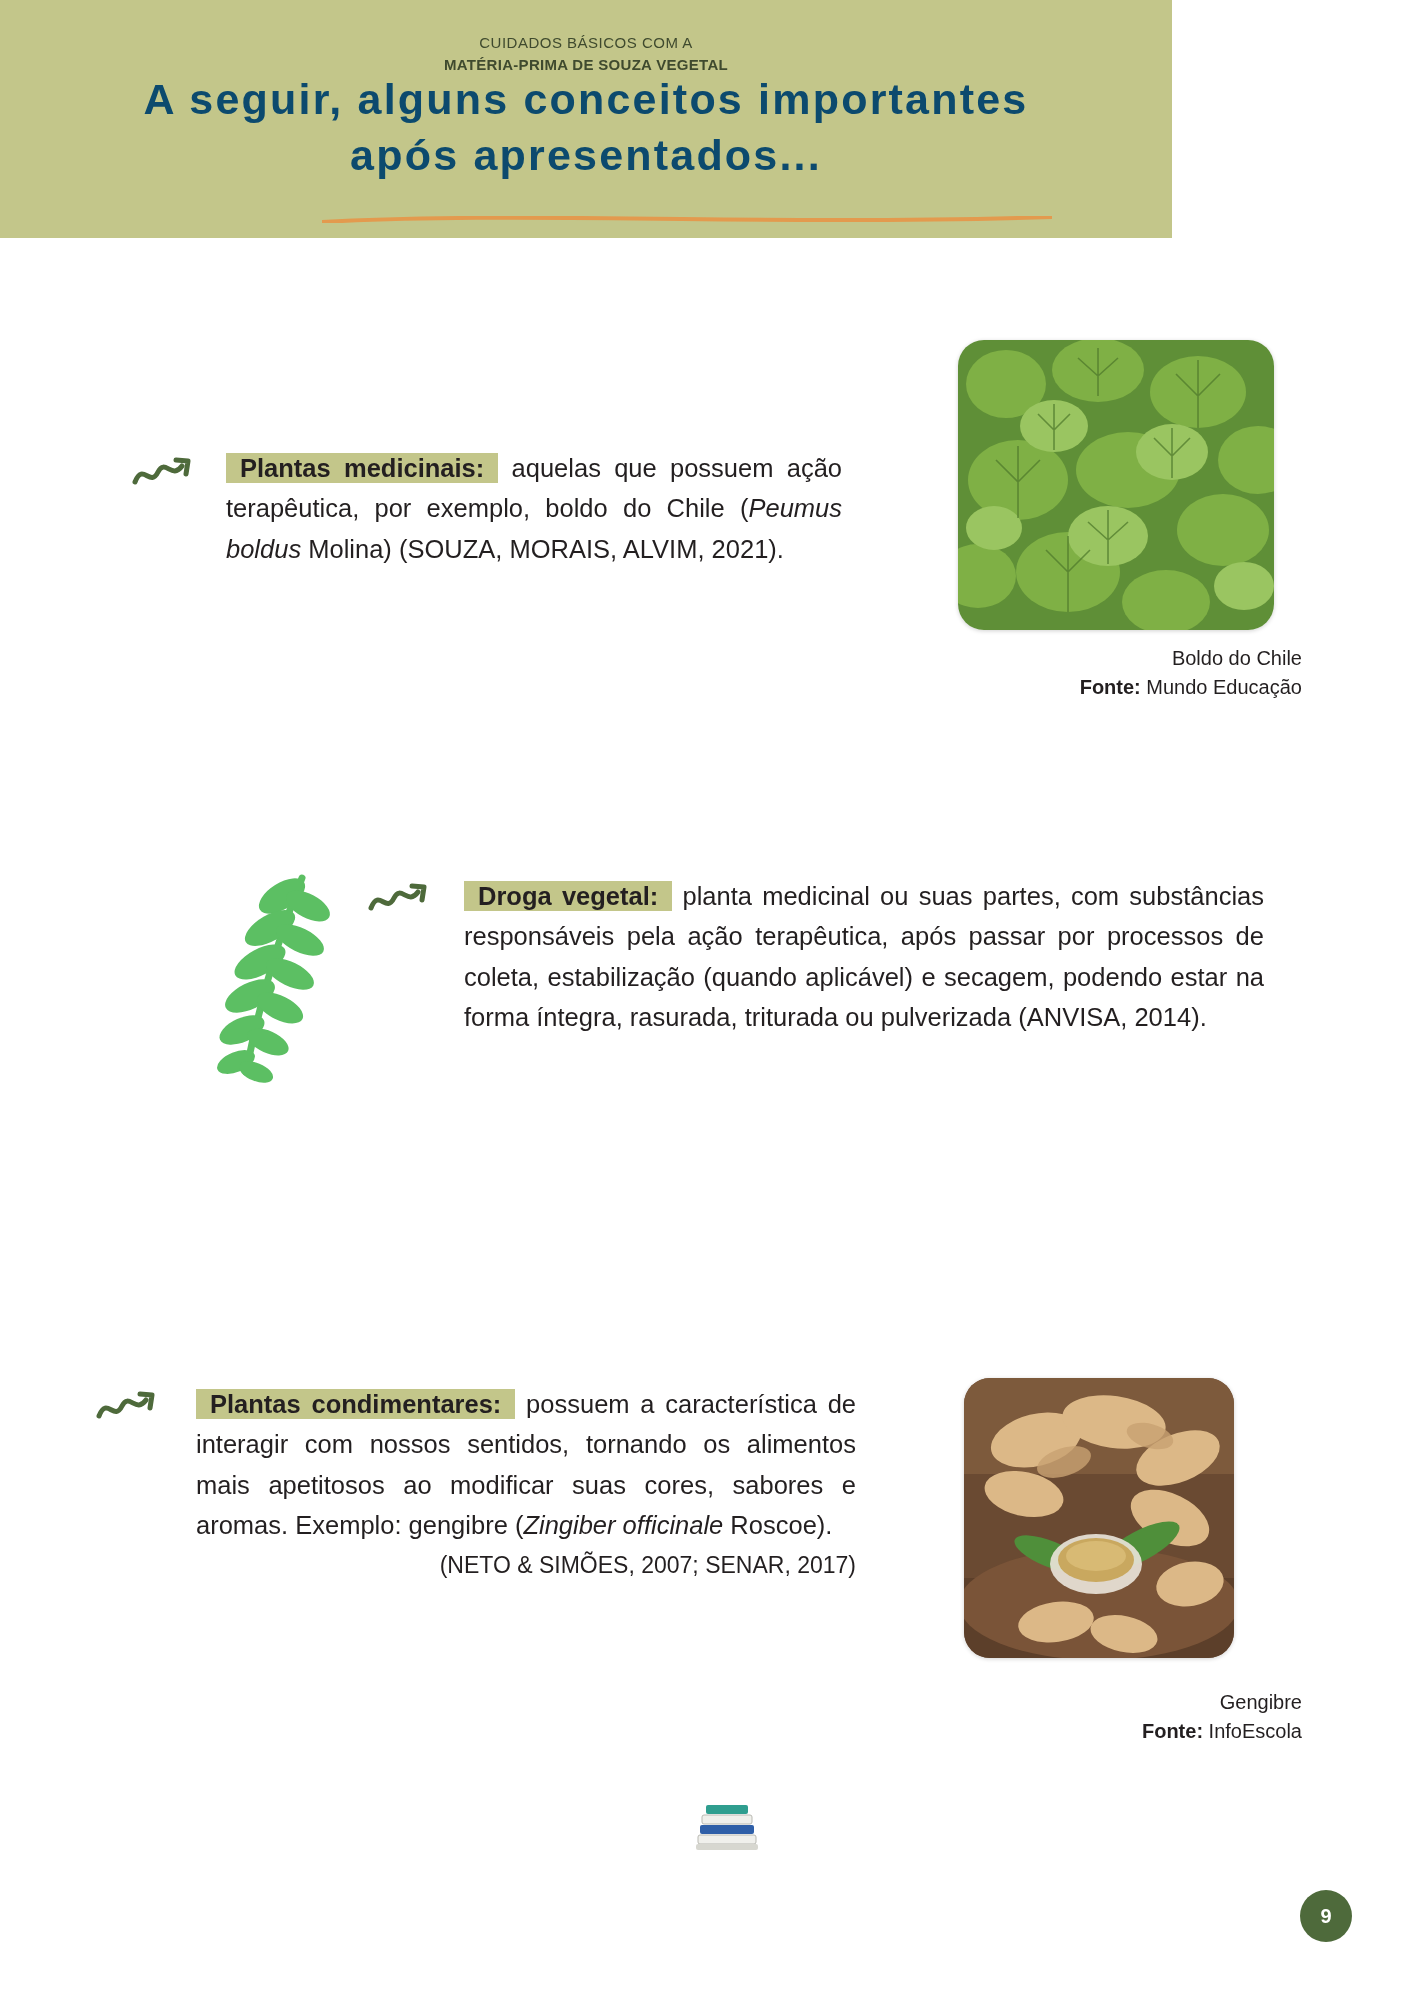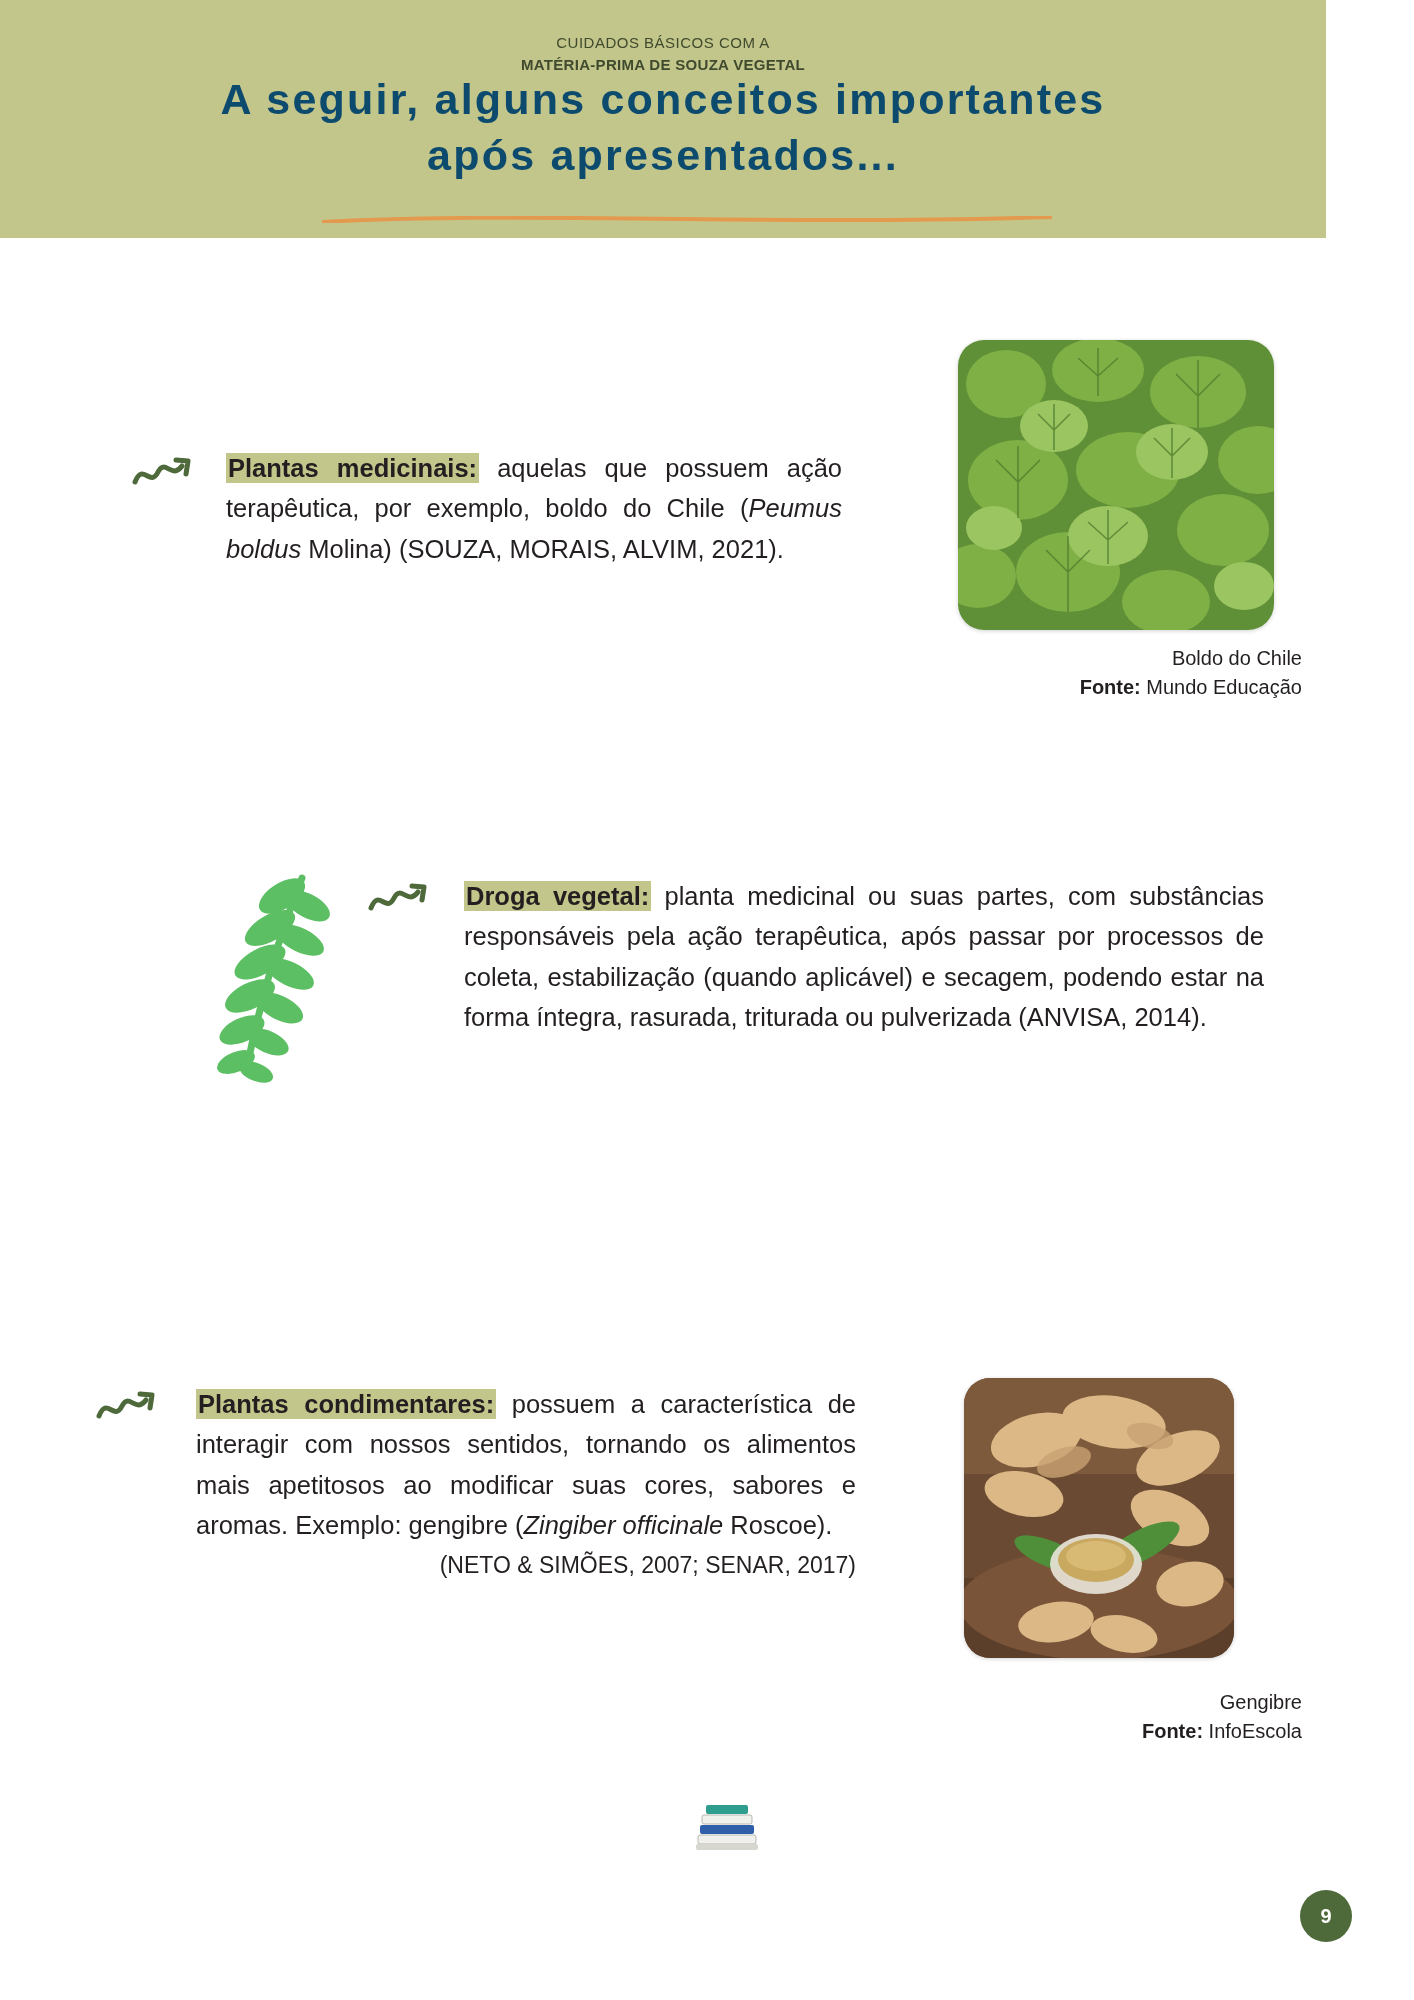--- a/index.html
+++ b/index.html
@@ -14,21 +14,21 @@
     color: #231f20;
     position: relative;
     overflow: hidden;
   }
 
   
   .header-band {
     position: absolute;
     left: 0;
     top: 0;
-    width: 1326px;
+    width: 1172px;
     height: 238px;
     background: #c3c68a;
     box-sizing: border-box;
   }
   .eyebrow {
     position: absolute;
     top: 32px;
     left: 0;
     width: 100%;
     text-align: center;
@@ -70,21 +70,21 @@
     margin: 0;
     font-size: 25.5px;
     line-height: 1.58;
     text-align: justify;
     text-justify: inter-word;
     color: #231f20;
   }
   .hl {
     background: #c3c68a;
     font-weight: 700;
-    padding: 1px 2px;
+    padding: 1px 14px;
   }
   .ital { font-style: italic; }
 
   .arrow-icon {
     position: absolute;
     width: 72px;
     height: 42px;
   }
 
   

